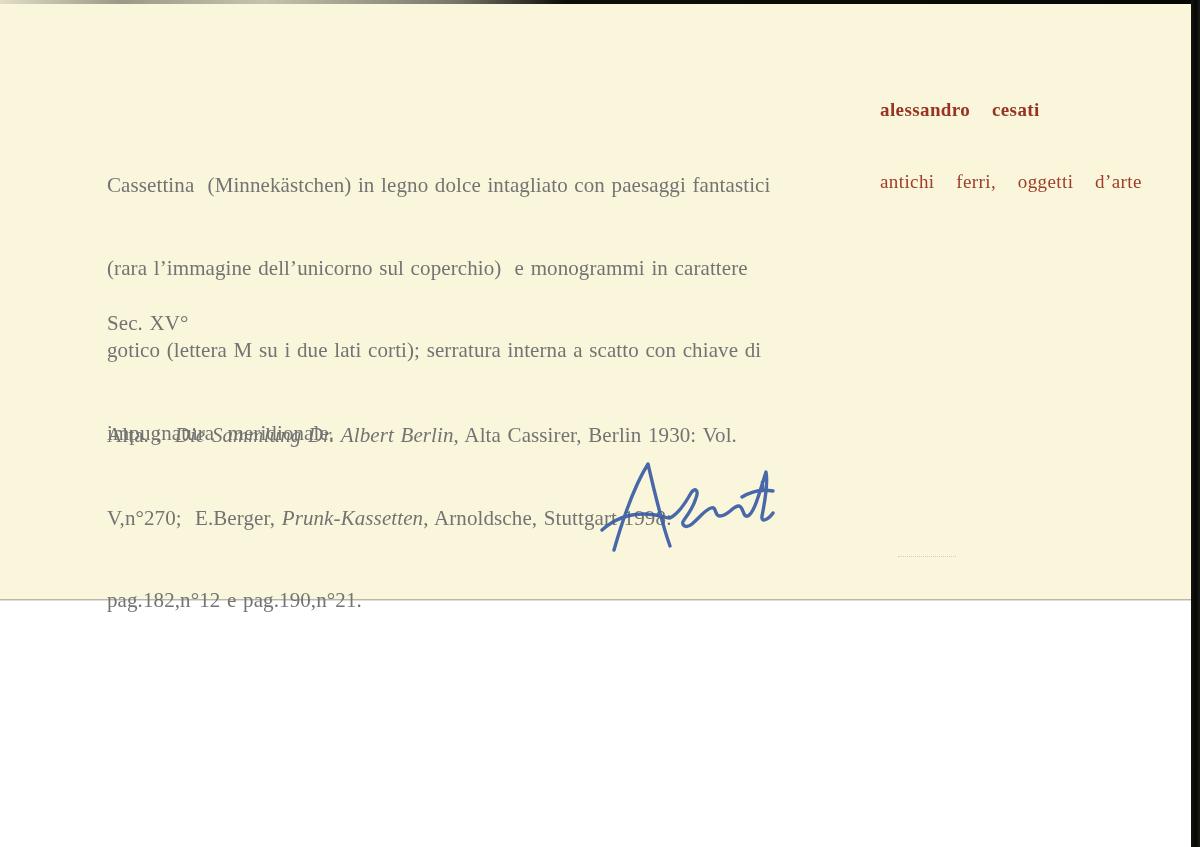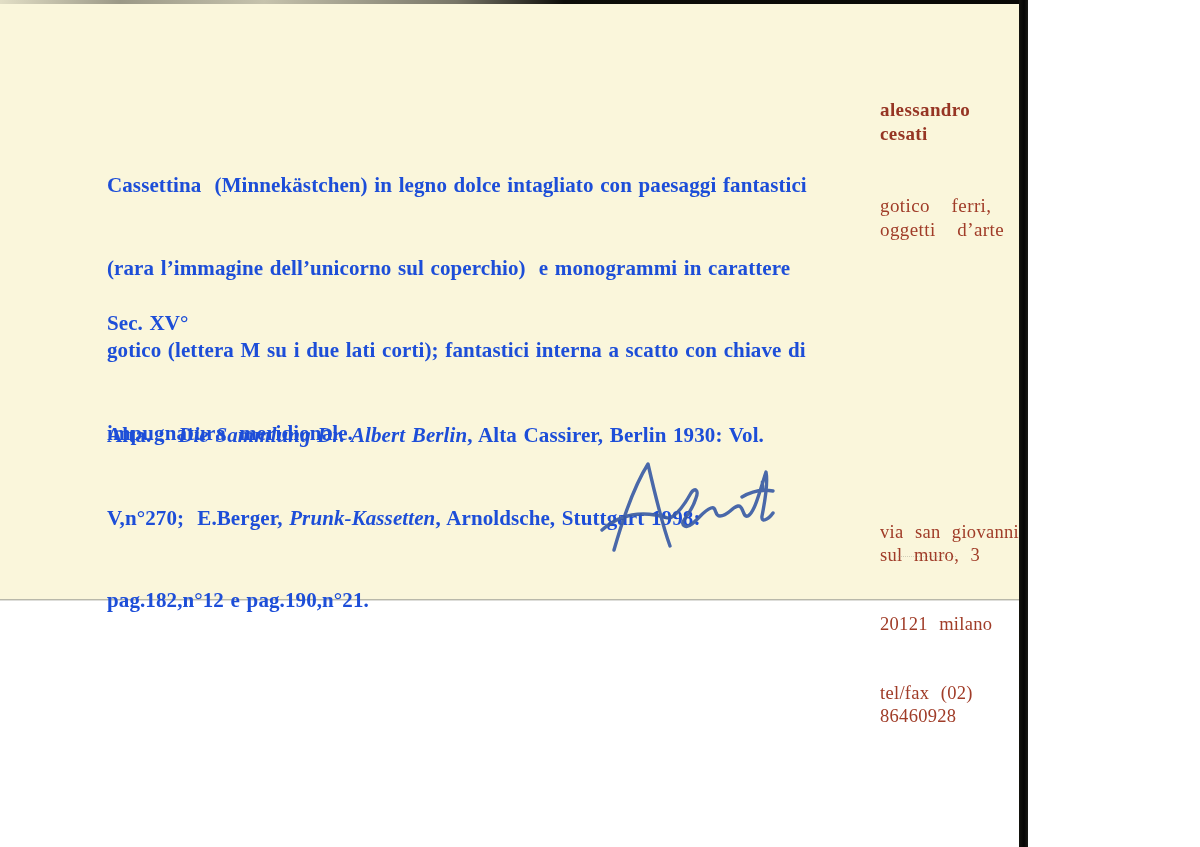--- a/index.html
+++ b/index.html
@@ -1,17 +1,17 @@
 <!DOCTYPE html>
 <html><head>
 <meta charset="utf-8">
 <style>
   html,body { margin:0; padding:0; background:#ffffff; }
   .stage {
-    position:relative; width:1028px; height:847px;
+    position:relative; width:1200px; height:847px;
     background:#ffffff; overflow:hidden;
     font-family:"Liberation Serif", serif;
   }
   
   .card {
     position:absolute; left:0; top:0; width:1200px; height:599px;
     background:#faf6db;
     box-shadow: 0 1px 0 #b8b8aa, 0 2px 0 rgba(160,160,150,0.35);
   }
   
@@ -28,23 +28,23 @@
     background: linear-gradient(90deg, #14140f 0%, #060605 55%, #1a1a16 100%);
   }
   .red { color:#a03c28; }
   .letterhead {
     position:absolute; left:880px; top:50px;
     font-size:19px; line-height:24px; letter-spacing:0.4px;
     word-spacing:0.30em; white-space:pre-wrap;
   }
   .letterhead .name { font-weight:bold; color:#963524; }
   .text-block {
-    position:absolute; left:107px; color:#1d4ed8;
+    position:absolute; left:107px; color:#737373;
     font-size:21px; line-height:27.5px; letter-spacing:0.1px;
-    word-spacing:0.06em; white-space:pre-wrap;font-weight:bold;
+    word-spacing:0.06em; white-space:pre-wrap;
   }
   .desc    { top:117px; }
   .origin  { top:253px; }
   .period  { top:310px;text-align:right; }
   .bib     { top:367px; }
   .dateline{ top:479px; }
   .italic  { font-style:italic; }
   .address {
     position:absolute; left:880px; top:475px;
     font-size:18.5px; line-height:23px; letter-spacing:0.3px;
@@ -59,27 +59,27 @@
 </head>
 <body>
 
 <div class="stage">
 
   <div class="card"></div>
   <div class="top-edge"></div>
 
   <div class="letterhead red">
     <div class="name">alessandro  cesati</div>
-    <div>gotico  ferri,  oggetti  d’arte</div>
+    <div>antichi  ferri,  oggetti  d’arte</div>
   </div>
 
   <div class="text-block desc">
     <div>Cassettina  (Minnekästchen) in legno dolce intagliato con paesaggi fantastici</div>
     <div>(rara l’immagine dell’unicorno sul coperchio)  e monogrammi in carattere</div>
-    <div>gotico (lettera M su i due lati corti); fantastici interna a scatto con chiave di</div>
+    <div>gotico (lettera M su i due lati corti); serratura interna a scatto con chiave di</div>
     <div>impugnatura  meridionale.</div>
   </div>
 
 
   <div class="text-block period">Sec. XV°</div>
 
   <div class="text-block bib">
     <div><span>Alta. :  </span><span class="italic">Die Sammlung Dr. Albert Berlin</span><span>, Alta Cassirer, Berlin 1930: Vol.</span></div>
     <div><span>V,n°270;  E.Berger, </span><span class="italic">Prunk-Kassetten</span><span>, Arnoldsche, Stuttgart 1998:</span></div>
     <div>pag.182,n°12 e pag.190,n°21.</div>
@@ -95,23 +95,18 @@
 
         <path d="M 74,68 C 82,64 90,52 95,43 C 99,37 103,40 100,48 C 97,58 91,66 88,70 C 84,75 90,79 96,74 C 104,67 109,60 115,58 C 121,56 118,66 124,66 C 132,66 136,57 142,56 C 148,55 146,68 152,66 C 159,62 164,40 170,22 C 172,32 168,56 166,66 C 165,73 172,70 177,63"></path>
 
         <path d="M 146,47 C 156,41 167,39 177,41"></path>
 
         <path d="M 166,32 C 167,35 168,38 167,41" stroke-width="2.6"></path>
       </g>
     </svg>
   </div>
 
-  <div class="address red">
-    <div>via san giovanni sul muro, 3</div>
-    <div>20121 milano</div>
-    <div>tel/fax (02) 86460928</div>
-  </div>
 
   <div class="scan-artifact"></div>
 
   <div class="right-edge"></div>
 
 </div>
 
 </body></html>

